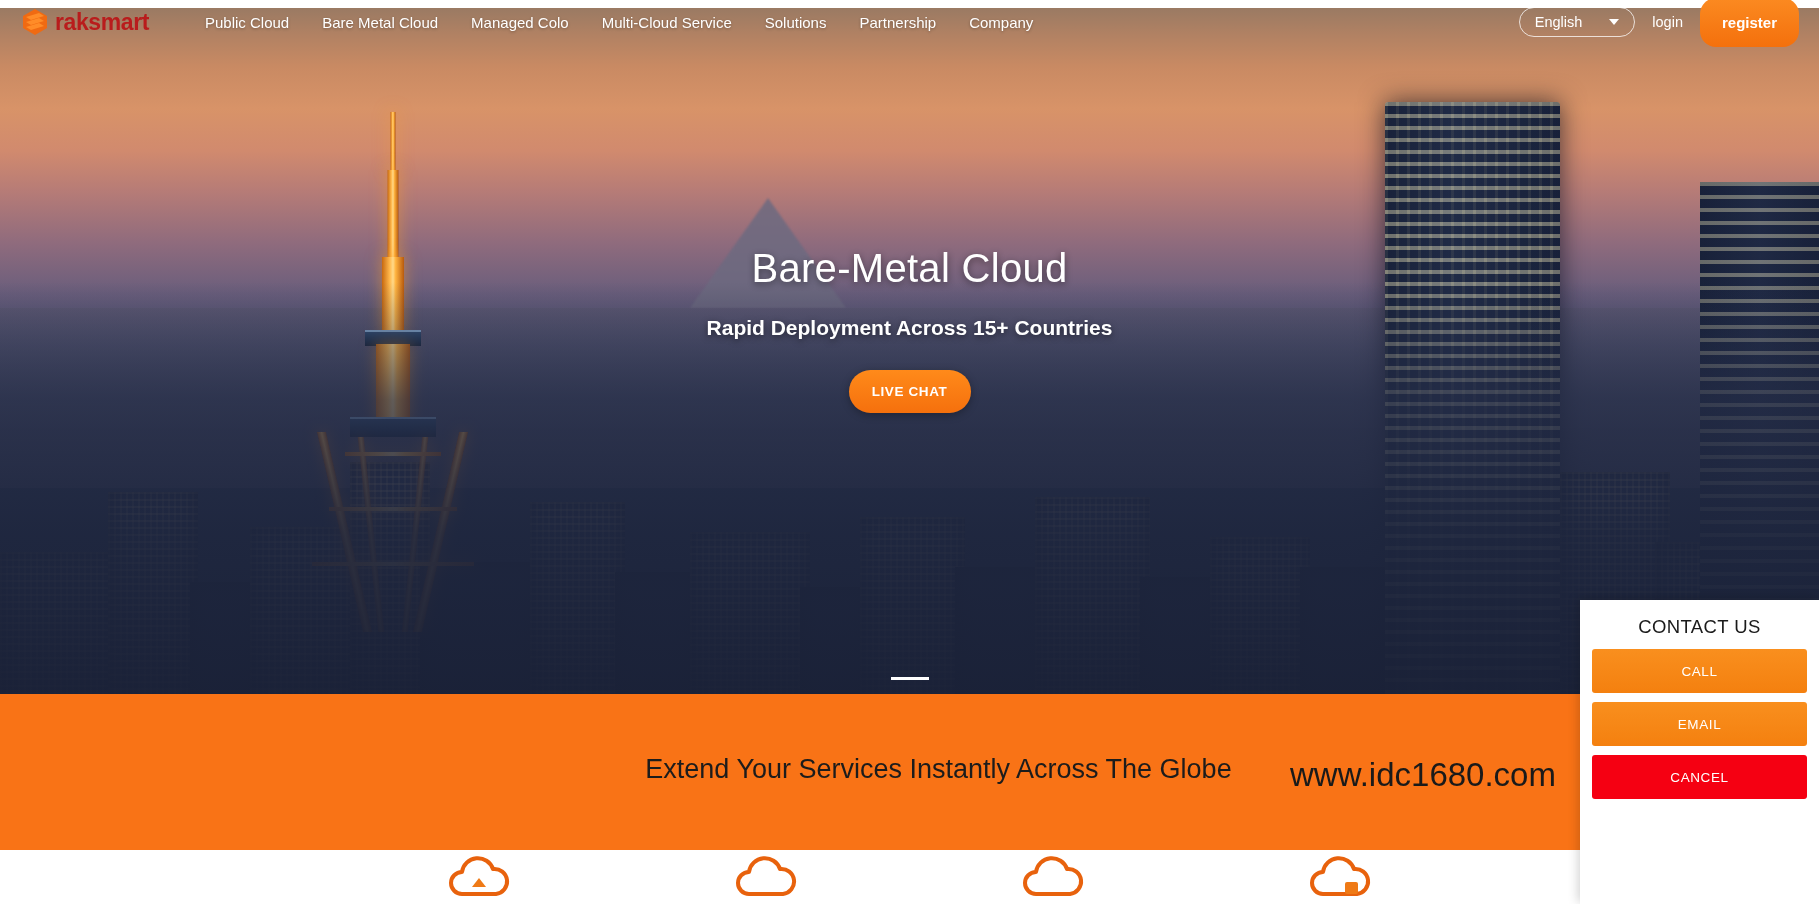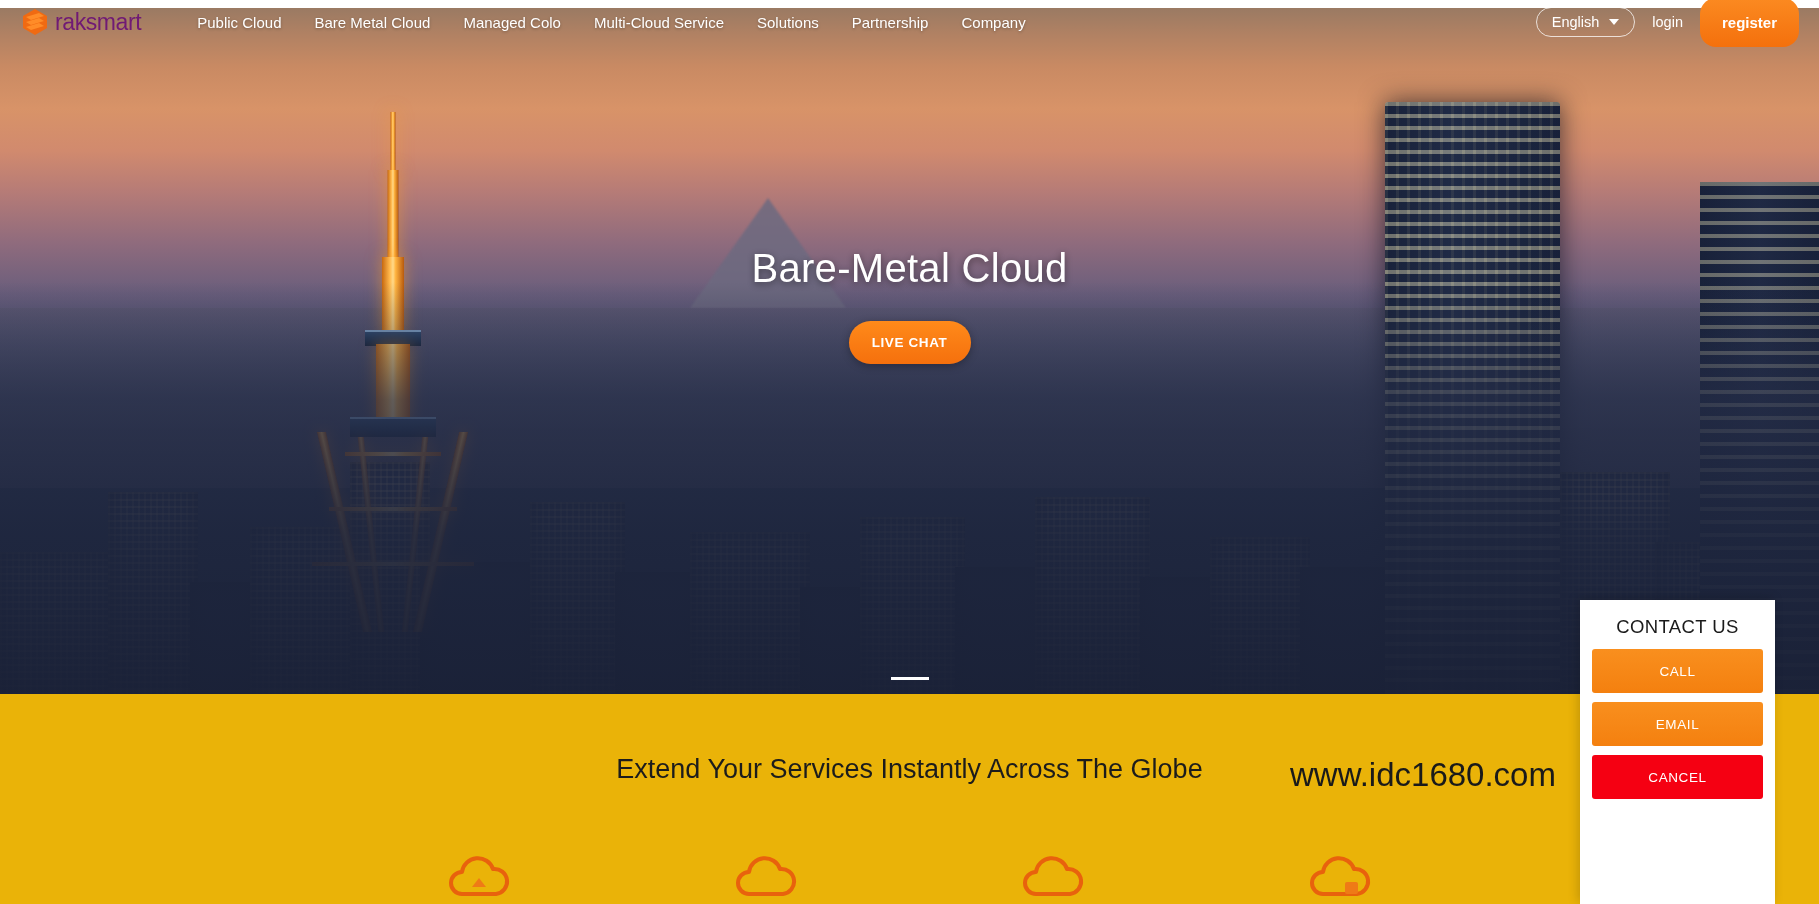--- a/index.html
+++ b/index.html
@@ -131,70 +131,71 @@
   .dot.active { background:#ffffff; }
 
   
   #navbar {
     position:absolute; left:0; top:0; width:1819px; height:44px;
     display:flex; align-items:center;
     z-index:20;
   }
   #logo { display:flex; align-items:center; margin-left:22px; cursor:pointer; }
   .logo-mark { width:26px; height:28px; position:relative; margin-right:7px; }
-  .logo-text { color:#701a75; font-size:23px; font-weight:400; letter-spacing:-.4px; }
+  .logo-text { color:#b91c1c; font-size:23px; font-weight:700; letter-spacing:-.4px; }
 
   #nav-links { display:flex; align-items:center; margin-left:56px; gap:33px; }
   .nav-link {
     color:#fff; font-size:15px; white-space:nowrap; cursor:pointer;
     text-shadow:0 1px 3px rgba(0,0,0,.3);
   }
   #nav-right {
     margin-left:auto; margin-right:20px;
     display:flex; align-items:center; gap:17px;
   }
   #lang-select {
-    display:flex; align-items:center; gap:10px;
+    display:flex; align-items:center; gap:27px;
     border:1px solid rgba(255,255,255,.75);
     border-radius:17px; padding:6px 15px;
     color:#fff; font-size:14.5px; cursor:pointer;
   }
   .caret { width:0;height:0;border-left:5px solid transparent;border-right:5px solid transparent;border-top:6px solid #fff; }
   #login-link { color:#fff; font-size:14.5px; cursor:pointer; }
   #register-btn {
     background:linear-gradient(to bottom,#fb8a21,#f4700c);
     border:none; border-radius:16px;
     color:#fff; font-size:15px; font-weight:600;
     padding:16px 22px; cursor:pointer;
     font-family:"Liberation Sans", sans-serif;
   }
 
   
   #lower {
-    position:absolute; left:0; top:694px; width:1819px; height:210px;
-    background:#eab308;
+    position:absolute; left:0; top:694px; width:1819px; height:156px;
+    background:#f97316;
+    padding-left:29px;
   }
   #section-heading {
     position:absolute; top:60px; width:1819px; text-align:center;
     font-size:27px; color:#1c1c1c; font-weight:400;
   }
   #watermark {
     position:absolute; left:1290px; top:62px;
     font-size:33px; color:#1a1a1a; font-weight:400;
   }
   #feature-icons {
     position:absolute; top:160px; left:0; width:1819px;
     display:flex; justify-content:center; gap:225px;
   }
   .cloud-icon { width:62px; height:46px; position:relative; }
 
   
   #contact-panel {
     position:absolute; left:1580px; top:600px;
-    width:195px; height:304px;
+    width:239px; height:304px;
     background:#fff; z-index:40;
     box-shadow:-2px -2px 10px rgba(0,0,0,.18);
     padding:16px 12px 0 12px;
   }
   #contact-title {
     text-align:center; font-size:18.5px; color:#1a1a1a;
     letter-spacing:.4px; margin-bottom:11px;
   }
   .contact-btn {
     display:block; width:100%; height:44px;
@@ -249,20 +250,21 @@
     <div class="tt-leg" style="left:144px;width:6px;height:195px;transform:skewX(-6deg);opacity:.8;"></div>
     <div class="tt-seg" style="top:340px;width:96px;height:4px;"></div>
     <div class="tt-seg" style="top:395px;width:128px;height:4px;"></div>
     <div class="tt-seg" style="top:450px;width:162px;height:4px;"></div>
   </div>
 
   <div class="cityhaze"></div>
 
   <div class="hero-content">
     <div id="hero-title">Bare-Metal Cloud</div>
+    <div id="hero-sub">Rapid Deployment Across 15+ Countries</div>
     <button id="live-chat">LIVE CHAT</button>
   </div>
 
   <div id="carousel-dots">
     <span class="dot active"></span>
   </div>
 </div>
 
 <div id="navbar">
 

